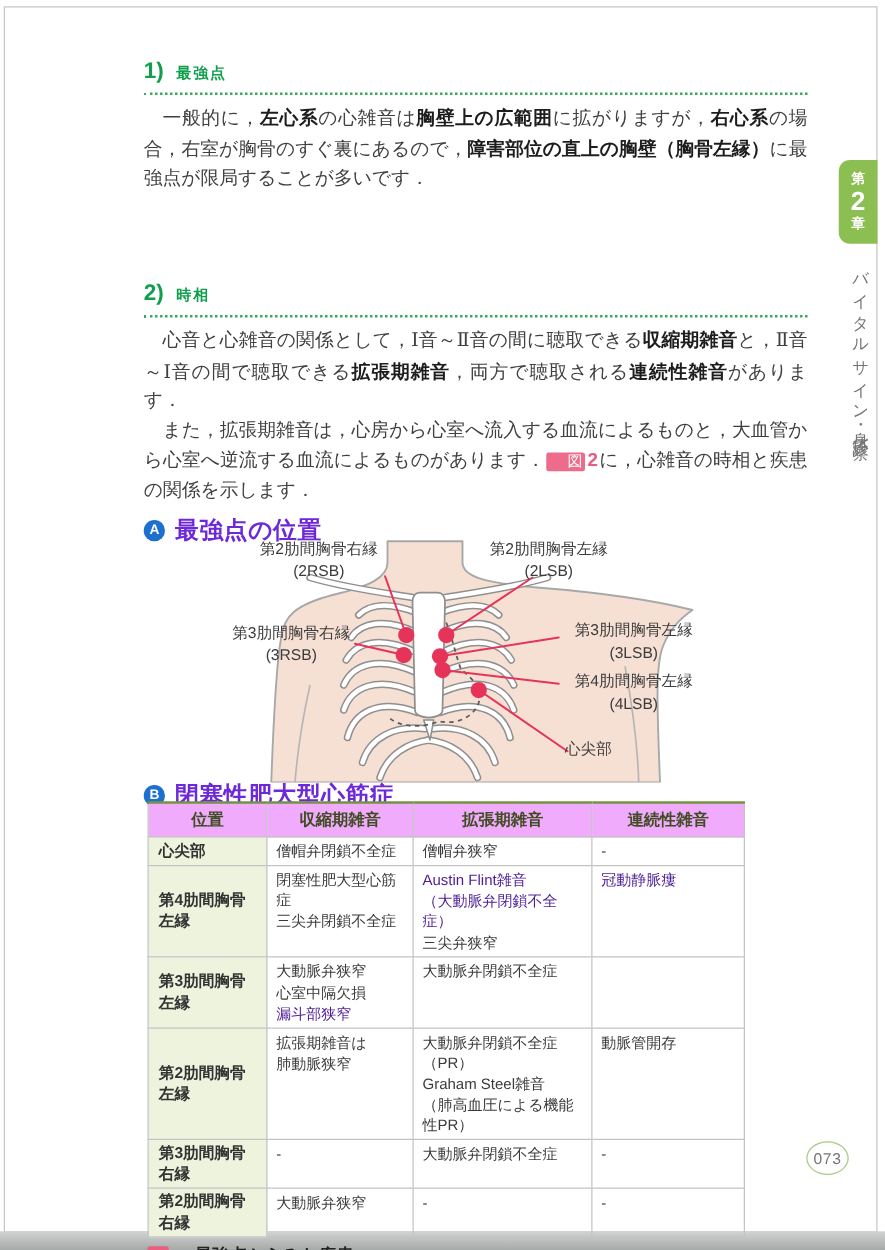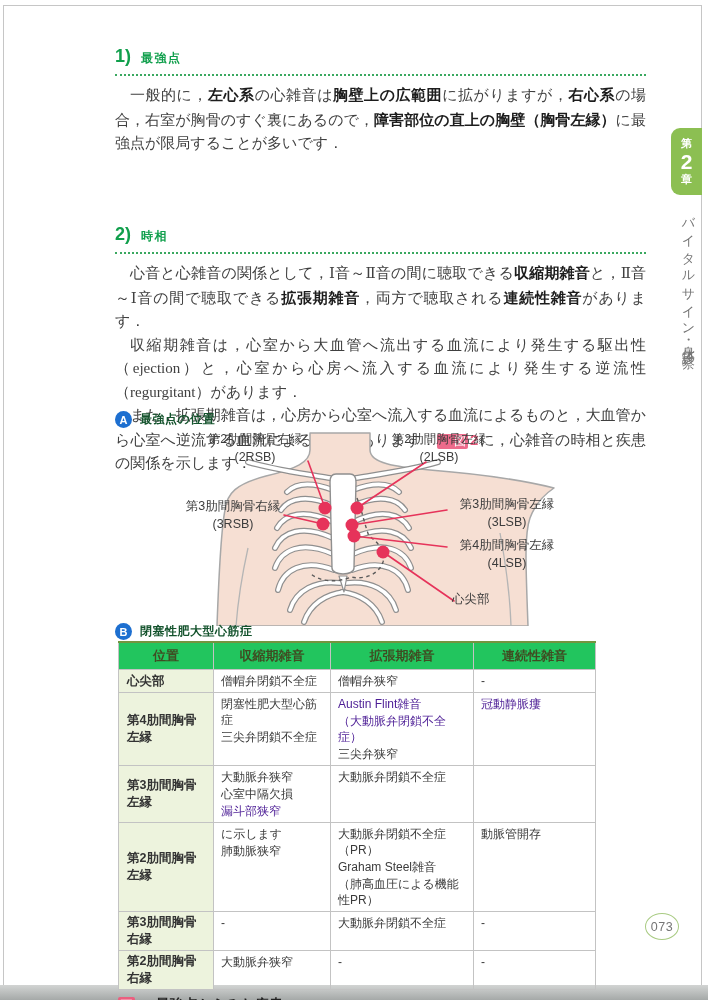--- a/index.html
+++ b/index.html
@@ -30,37 +30,37 @@
           font-family:"Liberation Sans","DejaVu Sans",sans-serif;
           font-size:12px;line-height:15px;padding:0 2px;border-radius:2px;margin:0 2px 0 1px;}
   .fignum{color:#e85c7d;font-family:"Liberation Sans","DejaVu Sans",sans-serif;font-weight:bold;padding-right:1px;}
 
   
   .fig-marker-row{position:absolute;display:flex;align-items:center;gap:8px;}
   #marker-a{left:115px;top:411px;}
   #marker-b{left:115px;top:623px;}
   .marker-circle{width:17px;height:17px;border-radius:50%;background:#1d6fd0;color:#fff;
                  font-size:11px;font-weight:bold;display:flex;align-items:center;justify-content:center;}
-  .marker-title{font-size:12px;font-weight:bold;color:#14532d;letter-spacing:.5px;}
+  .marker-title{font-size:19px;font-weight:bold;color:#6d28d9;letter-spacing:.5px;}
 
   
   #figure-a-svg{position:absolute;left:170px;top:430px;}
   .fig-label{position:absolute;font-size:12.5px;color:#3c3c3c;line-height:17.5px;text-align:center;}
   #label-2rsb{left:193px;top:431px;width:124px;}
   #label-2lsb{left:377px;top:431px;width:124px;}
   #label-3rsb{left:178px;top:498px;width:110px;}
   #label-3lsb{left:445px;top:496px;width:124px;}
   #label-4lsb{left:445px;top:537px;width:124px;}
   #label-apex{left:452px;top:591px;width:70px;text-align:left;}
 
   
   #table-wrap{position:absolute;left:118px;top:641px;width:477px;}
   table{border-collapse:collapse;width:100%;table-layout:fixed;}
   th,td{border:1px solid #c3c3c3;}
-  thead th{background:#22c55e;color:#3f4c22;font-size:13px;font-weight:bold;
+  thead th{background:#f0abfc;color:#3f4c22;font-size:13px;font-weight:bold;
            padding:4px 4px;border-top:2px solid #74943f;}
   tbody th{background:#edf3dd;font-weight:600;color:#333;text-align:left;
            padding:2px 8px;font-size:12.5px;vertical-align:middle;}
   td{padding:2px 7px;color:#3b3b3b;font-size:12px;line-height:16px;vertical-align:top;}
   td div{margin:1px 0;}
   .muted{color:#4c1d95;}
 
   
   #caption{margin-top:6px;}
   .caption-line{display:flex;align-items:center;font-size:14px;font-weight:bold;color:#222;}
@@ -99,21 +99,20 @@
     </div>
   </div>
 
   <div class="section" id="section-2">
     <div class="sec-heading">
       <span class="sec-num">2)</span>
       <span class="sec-title">時相</span>
     </div>
     <div class="body-text">
       <p><span>心音と心雑音の関係として，Ⅰ音～Ⅱ音の間に聴取できる</span><span class="emph">収縮期雑音</span><span>と，Ⅱ音～Ⅰ音の間で聴取できる</span><span class="emph">拡張期雑音</span><span>，両方で聴取される</span><span class="emph">連続性雑音</span><span>があります．</span></p>
-      <p><span>収縮期雑音は，心室から大血管へ流出する血流により発生する駆出性（ejection）と，心室から心房へ流入する血流により発生する逆流性（regurgitant）があります．</span></p>
       <p><span>また，拡張期雑音は，心房から心室へ流入する血流によるものと，大血管から心室へ逆流する血流によるものがあります．</span><span class="figref"><span class="figbox">図</span><span class="fignum">2</span></span><span>に，心雑音の時相と疾患の関係を示します．</span></p>
     </div>
   </div>
 
   <div class="fig-marker-row" id="marker-a">
     <span class="marker-circle">A</span>
     <span class="marker-title">最強点の位置</span>
   </div>
 
   <svg id="figure-a-svg" width="400" height="196" viewBox="0 0 400 196">
@@ -272,21 +271,21 @@
               <div class="muted">漏斗部狭窄</div>
             </td>
             <td>
               <div>大動脈弁閉鎖不全症</div>
             </td>
             <td></td>
           </tr>
           <tr>
             <th>第2肋間胸骨左縁</th>
             <td>
-              <div>に示します</div>
+              <div>拡張期雑音は</div>
               <div>肺動脈狭窄</div>
             </td>
             <td>
               <div>大動脈弁閉鎖不全症（PR）</div>
               <div>Graham Steel雑音</div>
               <div>（肺高血圧による機能性PR）</div>
             </td>
             <td>
               <div>動脈管開存</div>
             </td>

